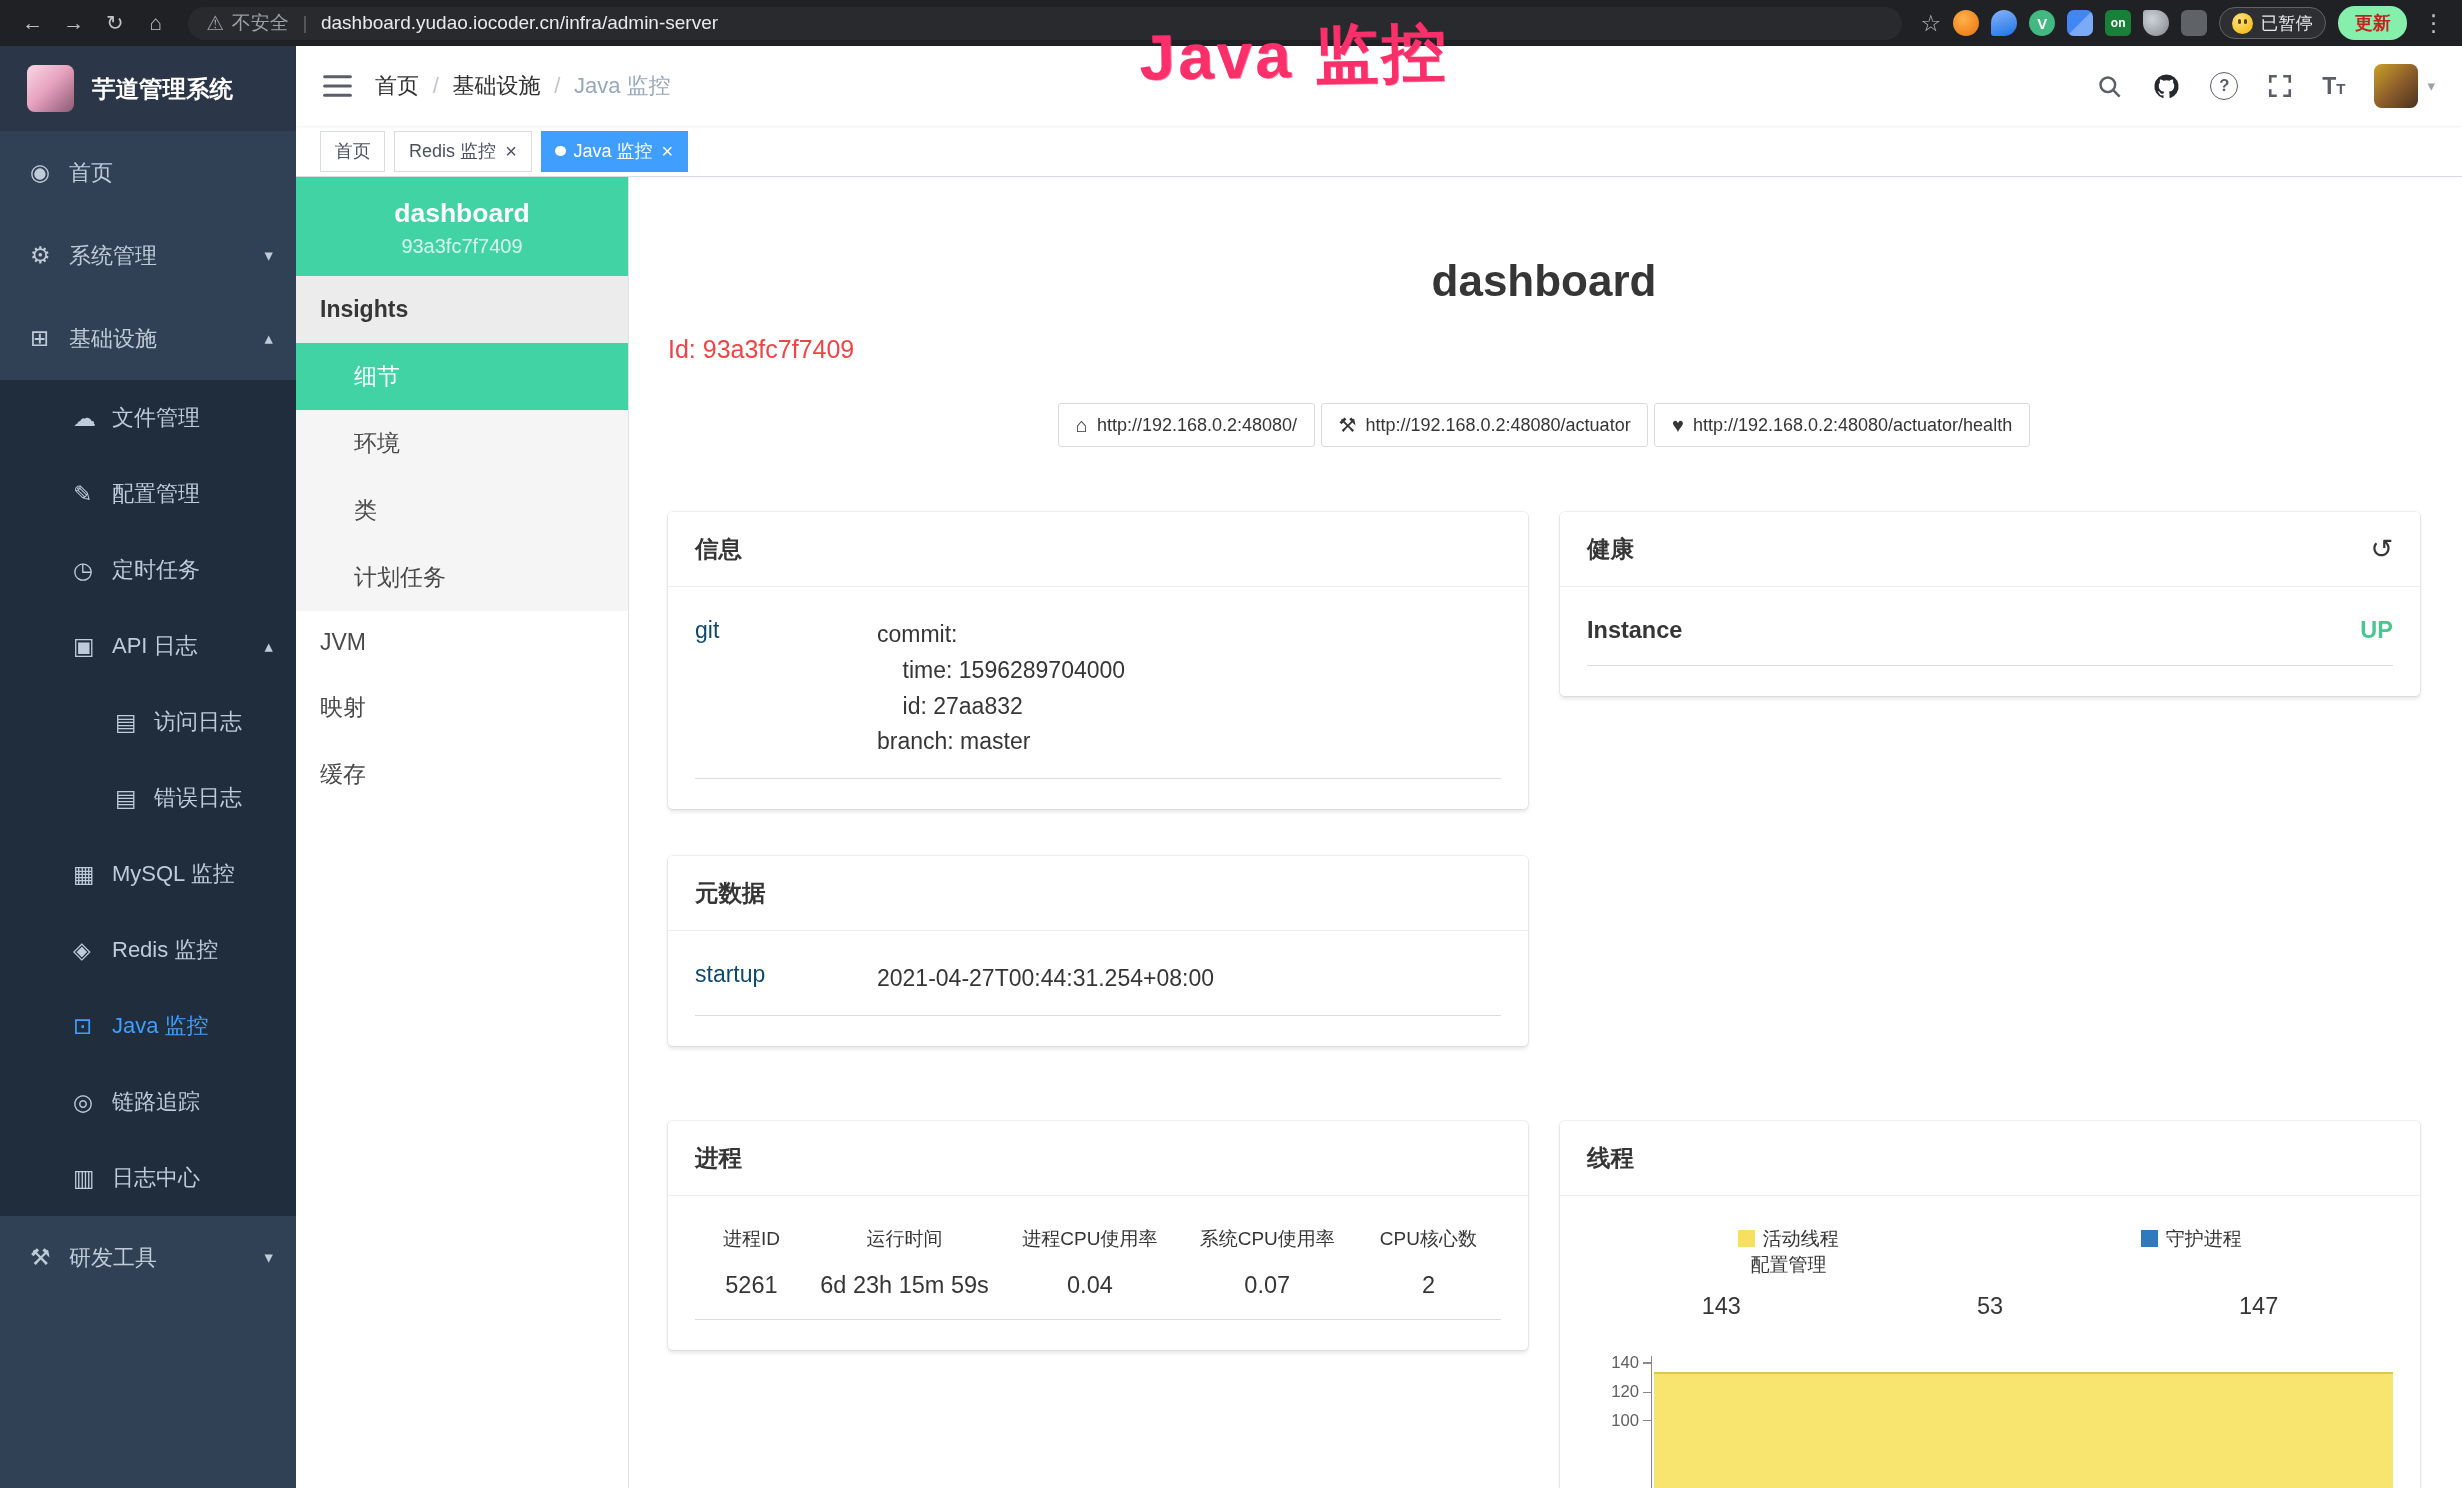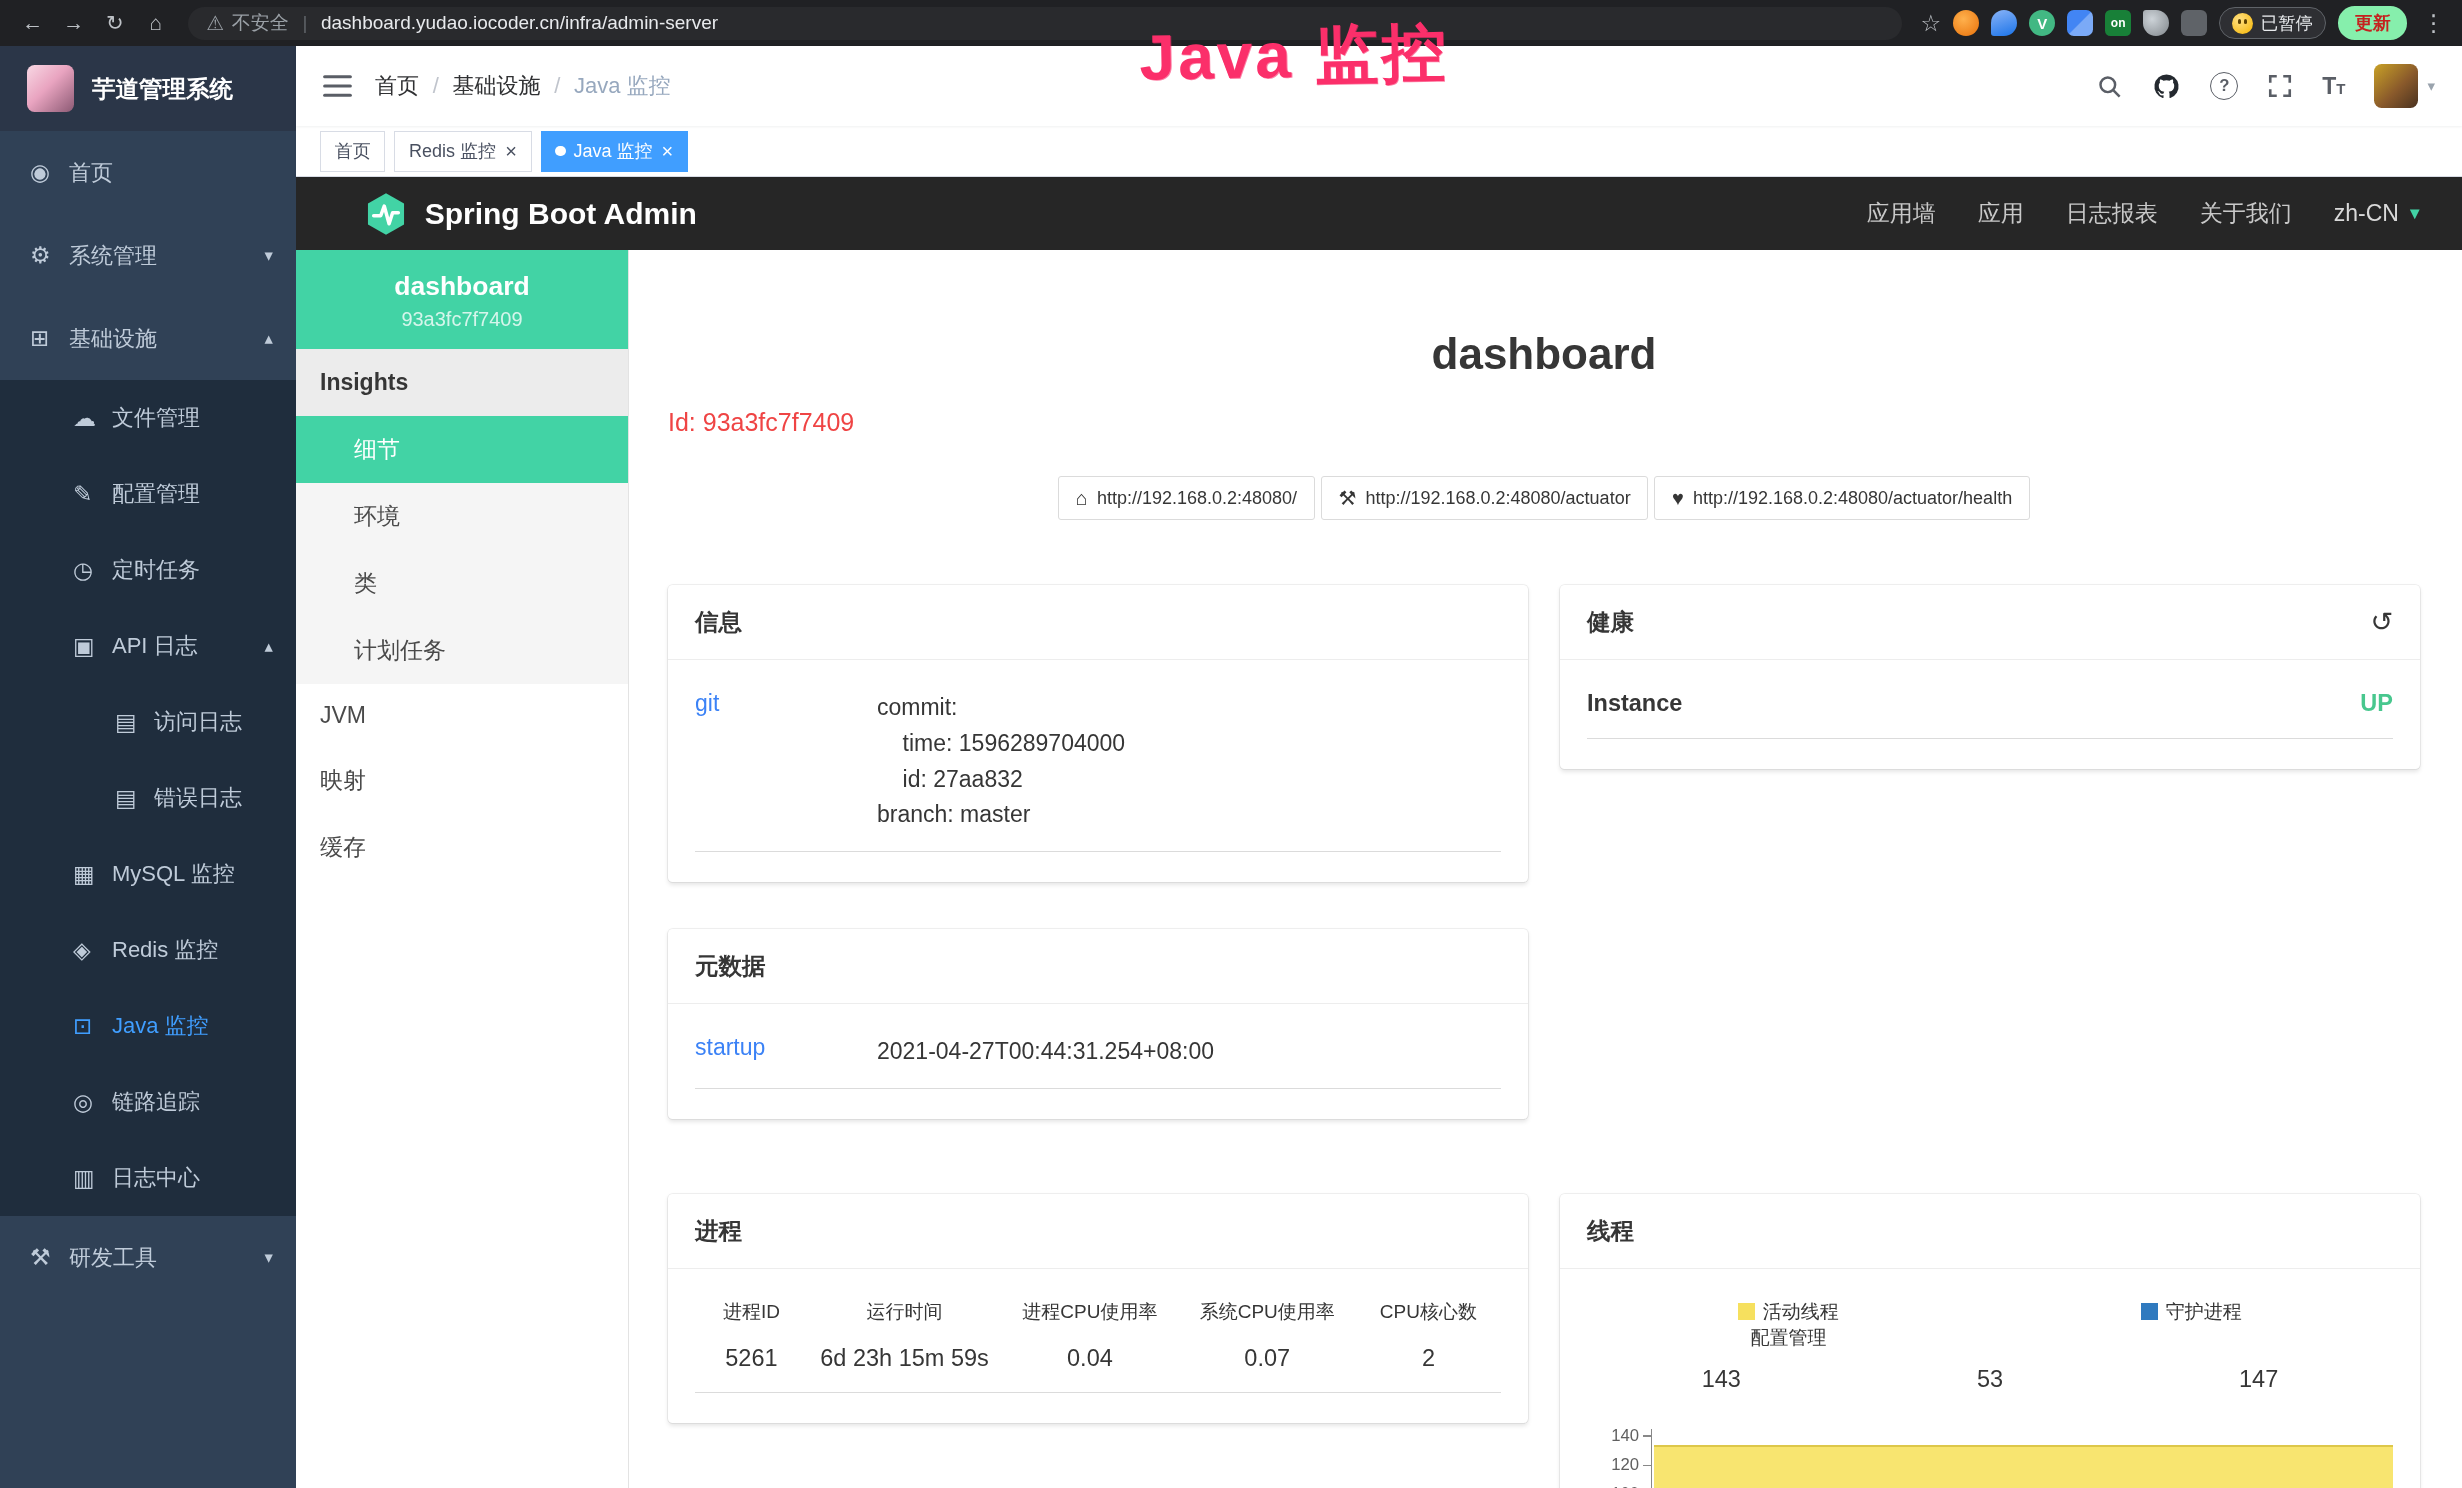--- a/index.html
+++ b/index.html
@@ -100,21 +100,21 @@
   .cards-grid{display:grid;grid-template-columns:1fr 1fr;gap:32px;align-items:start;}
   .cards-top{margin-top:65px;}
   .cards-bottom{margin-top:75px;}
   .card-stack{display:flex;flex-direction:column;gap:47px;}
   .card{background:#fff;border-radius:4.6px;box-shadow:0 2.3px 4.6px rgba(0,0,0,.10),0 0 0 0.8px #ededed;}
   .card-head{display:flex;align-items:center;justify-content:space-between;padding:21px 27px;border-bottom:0.8px solid #ededed;}
   .card-title{font-size:23.5px;font-weight:700;color:#363636;}
   .history-ic{font-size:27px;color:#363636;line-height:1;}
   .card-body{padding:30px 27px;}
   .kv-row{display:flex;border-bottom:0.8px solid #dbdbdb;padding-bottom:18px;}
-  .kv-key{width:182px;flex-shrink:0;font-size:23px;color:#3b82f6;}
+  .kv-key{width:182px;flex-shrink:0;font-size:23px;color:#0c4a6e;}
   .kv-val{flex:1;font-size:23px;color:#363636;line-height:1.55;white-space:pre-wrap;}
   .health-row{display:flex;justify-content:space-between;align-items:center;border-bottom:0.8px solid #dbdbdb;padding-bottom:21px;}
   .health-label{font-size:23.5px;font-weight:700;color:#363636;}
   .health-up{font-size:23.5px;font-weight:700;color:#48c78e;}
 
   .pt-head{display:grid;grid-template-columns:14% 24% 22% 22% 18%;text-align:center;font-size:19px;color:#363636;}
   .pt-vals{display:grid;grid-template-columns:14% 24% 22% 22% 18%;text-align:center;font-size:23.5px;color:#363636;padding:20px 0 20px;border-bottom:0.8px solid #dbdbdb;}
 
   .legend-row{display:grid;grid-template-columns:1fr 1fr;}
   .legend-item{display:flex;align-items:center;justify-content:center;gap:7.6px;font-size:19px;color:#363636;}
@@ -297,39 +297,20 @@
           <span>Redis 监控</span>
           <span class="tag-x">×</span>
         </div>
         <div class="tag active">
           <span class="tag-dot"></span>
           <span>Java 监控</span>
           <span class="tag-x">×</span>
         </div>
       </div>
 
-      <nav class="sba-nav">
-        <div class="sba-brand">
-          <svg width="44" height="44" viewBox="0 0 100 100">
-              <polygon points="50,3 91,26 91,74 50,97 9,74 9,26" rx="10" fill="#42d3a5"></polygon>
-              <polyline points="22,54 38,54 46,32 57,72 65,47 78,47" stroke="#ffffff" stroke-width="8" fill="none" stroke-linecap="round" stroke-linejoin="round"></polyline>
-            </svg>
-          <span>Spring Boot Admin</span>
-        </div>
-        <div class="sba-links">
-          <span>应用墙</span>
-          <span>应用</span>
-          <span>日志报表</span>
-          <span>关于我们</span>
-          <span class="sba-locale">
-            <span>zh-CN</span>
-            <span class="sba-caret">▼</span>
-          </span>
-        </div>
-      </nav>
 
       <div class="sba-body">
 
         <aside class="inst-nav">
           <div class="inst-head">
             <div class="inst-name">dashboard</div>
             <div class="inst-id">93a3fc7f7409</div>
           </div>
           <div class="inst-group">Insights</div>
           <div class="inst-sub">

